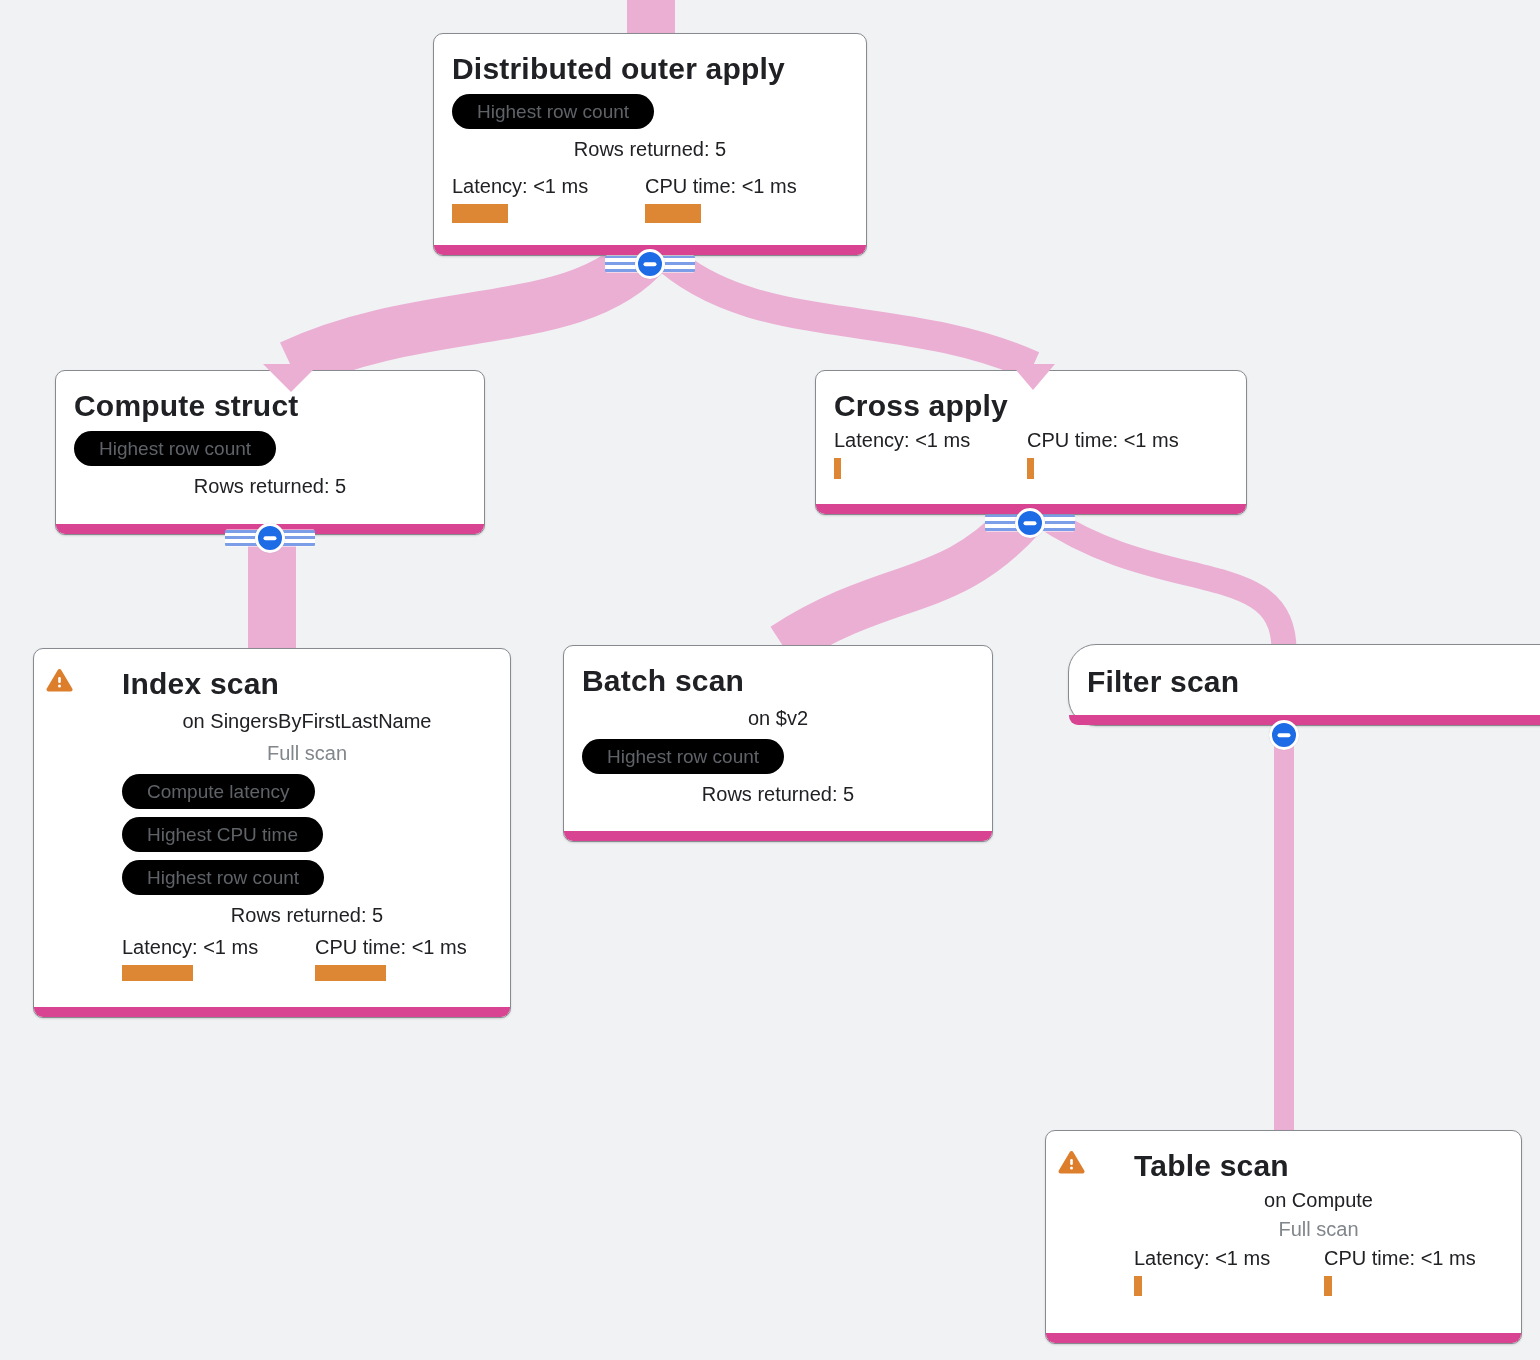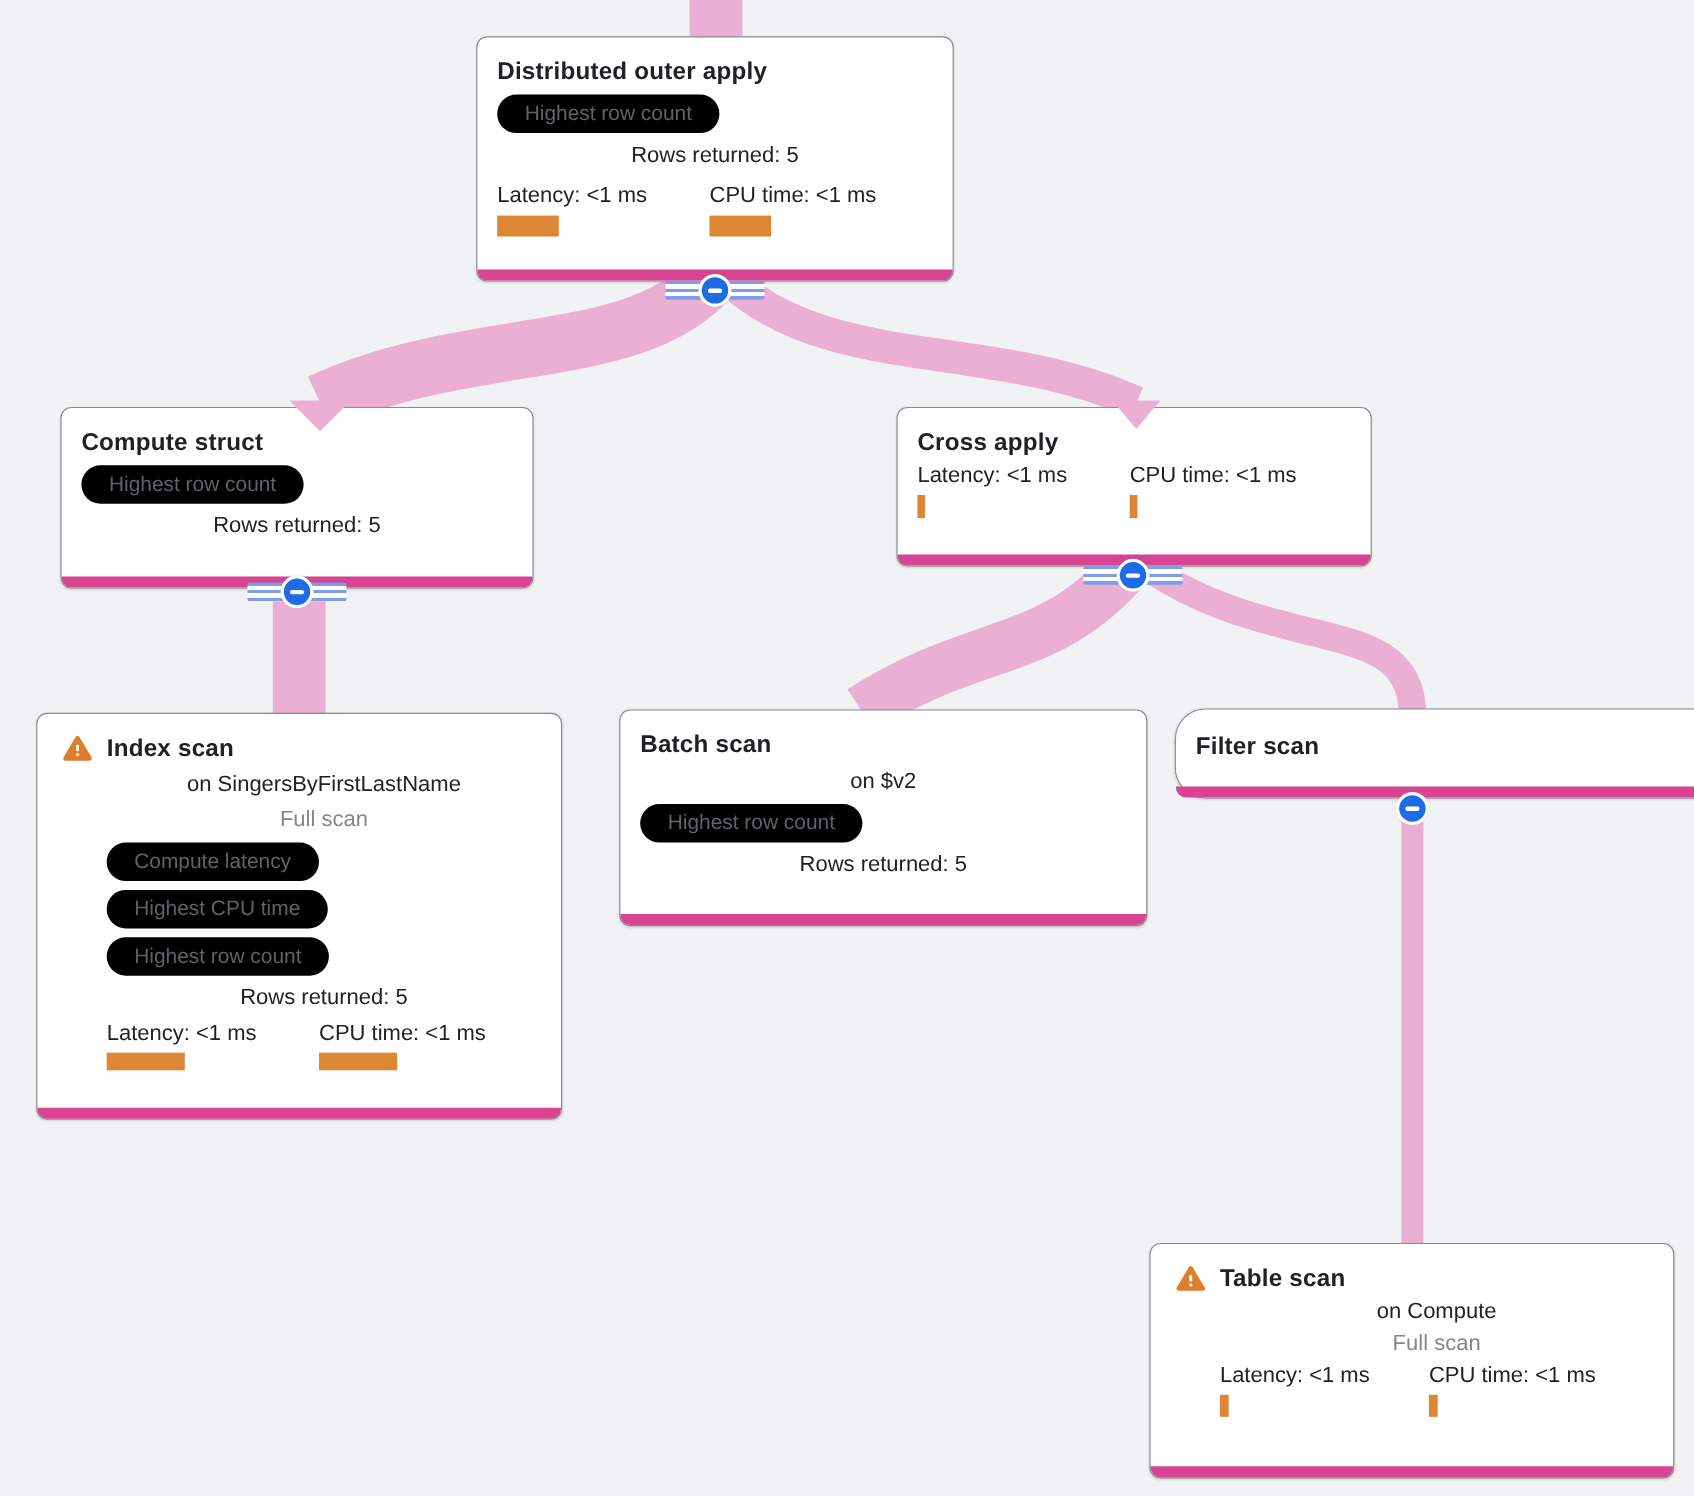--- a/index.html
+++ b/index.html
@@ -25,26 +25,26 @@
     box-sizing:border-box;
     box-shadow:0 1px 2px rgba(60,64,67,.18);
     z-index:2;
   }
   .bottombar{
     position:absolute;left:0;right:0;bottom:0;height:10px;
     background:#D84492;
     border-radius:0 0 9px 9px;
   }
   .body{padding:16px 18px 14px 18px;}
-  .body.with-icon{display:flex;padding-left:23px;}
+  .body.with-icon{display:flex;padding-left:12px;gap:36px;}
   .icon-col{width:40px;flex:0 0 40px;padding-top:3px;}
   .content{flex:1;}
 
   .title{
-    font-size:22px;font-weight:700;color:#202124;
+    font-size:30px;font-weight:700;color:#202124;
     letter-spacing:.2px;margin:2px 0 6px 0;
   }
   .line{font-size:20px;color:#202124;margin:9px 0;text-align:center;}
   .muted{color:#80868B;}
   .pill{
     display:block;width:fit-content;
     background:#000000;color:#5F6368;
     font-size:19px;line-height:35px;height:35px;
     padding:0 25px;border-radius:18px;
     margin:8px 0;
@@ -162,21 +162,21 @@
           <div class="metric-col2">
             <div class="mlabel">CPU time: &lt;1 ms</div>
             <div class="bar" style="width:71px;height:16px"></div>
           </div>
         </div>
       </div>
     </div>
     <div class="bottombar"></div>
   </div>
 
-  <div class="card" style="left:563px;top:645px;width:480px;height:197px;">
+  <div class="card" style="left:563px;top:645px;width:430px;height:197px;">
     <div class="body">
       <div class="title">Batch scan</div>
       <div class="line">on $v2</div>
       <div class="pill">Highest row count</div>
       <div class="line">Rows returned: 5</div>
     </div>
     <div class="bottombar"></div>
   </div>
 
   <div class="card" style="left:1068px;top:644px;width:525px;height:82px;border-radius:28px;">

